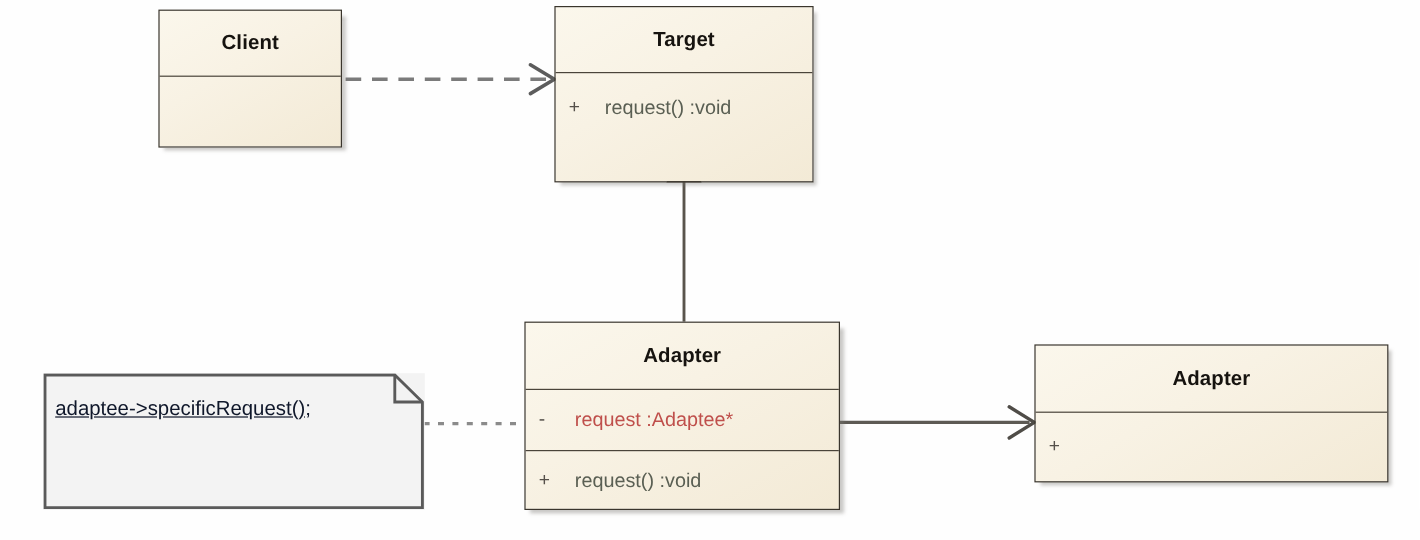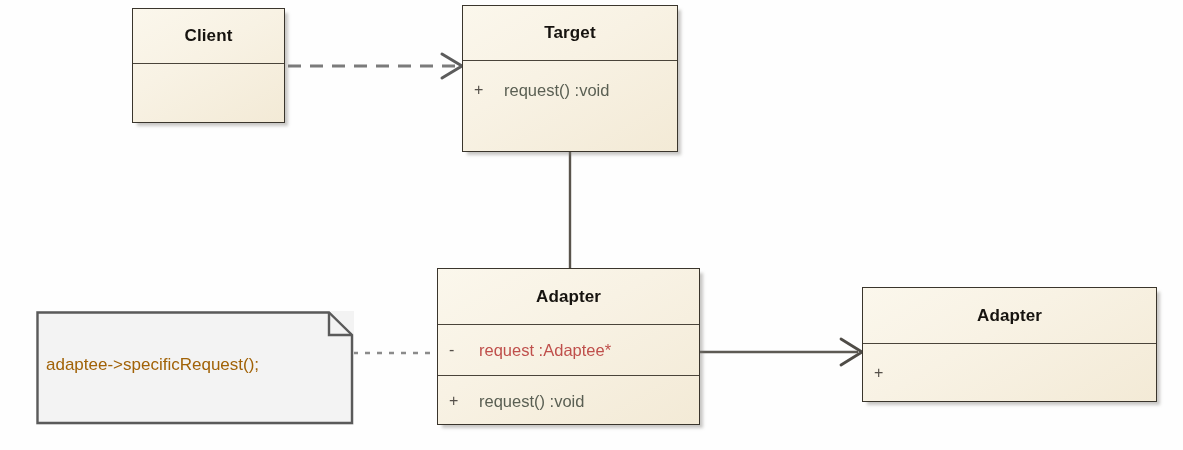--- a/index.html
+++ b/index.html
@@ -85,24 +85,25 @@
     box-shadow: 4px 4px 3px -1px rgba(120,118,112,0.40);
   }
   .uml-note .note-svg {
     position: absolute;
     left: 0;
     top: 0;
   }
   .uml-note .note-text {
     position: absolute;
     left: 10px;
-    top: 44px;
+    top: 20px;
     font-size: 17px;
-    color: #a16207;
+    color: #0f172a;
     white-space: nowrap;
+    text-decoration: underline;
   }
 
   .hidden-shadow { box-shadow: none; }
 </style>
 </head>
 <body>
 
 <div id="canvas">
 
   <svg id="connectors" viewBox="0 0 1183 450" width="1183" height="450" xmlns="http://www.w3.org/2000/svg">

